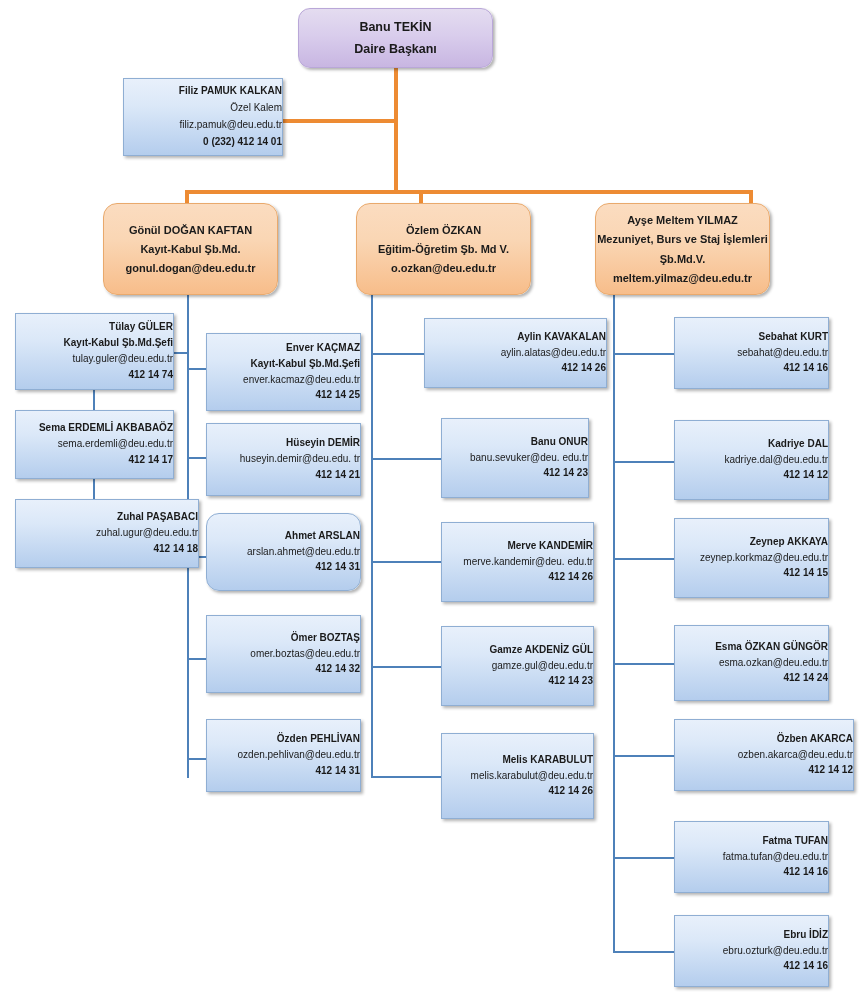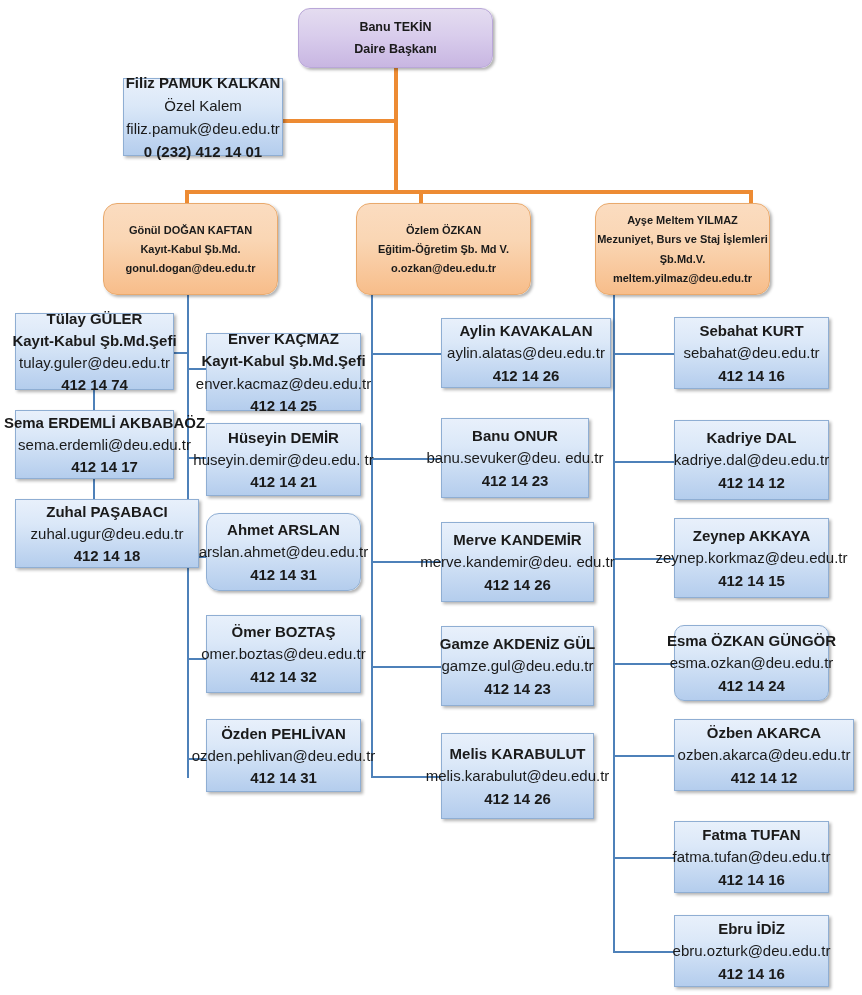--- a/index.html
+++ b/index.html
@@ -49,21 +49,22 @@
     border-radius:14px;
     font-weight:bold;
     font-size:11px;
   }
   .node.mgr .ln{margin:2.5px 0;}
 
   
   .node.blue{
     background:linear-gradient(180deg,#e8f0fb 0%,#dbe8f8 35%,#b4cded 100%);
     border:1px solid #8faed3;
-    font-size:15px;
+    font-size:10px;
+    align-items:flex-end;
   }
   .node.blue .ln{margin:1.5px 0;}
   .node.blue .ln.name{font-weight:bold;}
   .node.blue .ln.tel{font-weight:bold;}
   .node.blue .ln.role{font-weight:bold;}
   .node.secretary .ln{margin:2px 0;}
   .node.secretary .ln.name{font-weight:bold;}
   .node.secretary .ln.tel{font-weight:bold;}
 </style>
 </head>
@@ -181,21 +182,21 @@
     <span class="ln">omer.boztas@deu.edu.tr</span>
     <span class="ln tel">412 14 32</span>
   </div>
 
   <div class="node blue" style="left:206px;top:719px;width:155px;height:73px;">
     <span class="ln name">Özden PEHLİVAN</span>
     <span class="ln">ozden.pehlivan@deu.edu.tr</span>
     <span class="ln tel">412 14 31</span>
   </div>
 
-  <div class="node blue" style="left:441px;top:318px;width:170px;height:70px;">
+  <div class="node blue" style="left:424px;top:318px;width:183px;height:70px;">
     <span class="ln name">Aylin KAVAKALAN</span>
     <span class="ln">aylin.alatas@deu.edu.tr</span>
     <span class="ln tel">412 14 26</span>
   </div>
 
   <div class="node blue" style="left:441px;top:418px;width:148px;height:80px;">
     <span class="ln name">Banu ONUR</span>
     <span class="ln">banu.sevuker@deu. edu.tr</span>
     <span class="ln tel">412 14 23</span>
   </div>
@@ -229,21 +230,21 @@
     <span class="ln">kadriye.dal@deu.edu.tr</span>
     <span class="ln tel">412 14 12</span>
   </div>
 
   <div class="node blue" style="left:674px;top:518px;width:155px;height:80px;">
     <span class="ln name">Zeynep  AKKAYA</span>
     <span class="ln">zeynep.korkmaz@deu.edu.tr</span>
     <span class="ln tel">412 14 15</span>
   </div>
 
-  <div class="node blue" style="left:674px;top:625px;width:155px;height:76px;border-radius:10px;">
+  <div class="node blue" style="left:674px;top:625px;width:155px;height:76px;">
     <span class="ln name">Esma ÖZKAN GÜNGÖR</span>
     <span class="ln">esma.ozkan@deu.edu.tr</span>
     <span class="ln tel">412 14 24</span>
   </div>
 
   <div class="node blue" style="left:674px;top:719px;width:180px;height:72px;">
     <span class="ln name">Özben AKARCA</span>
     <span class="ln">ozben.akarca@deu.edu.tr</span>
     <span class="ln tel">412 14 12</span>
   </div>

